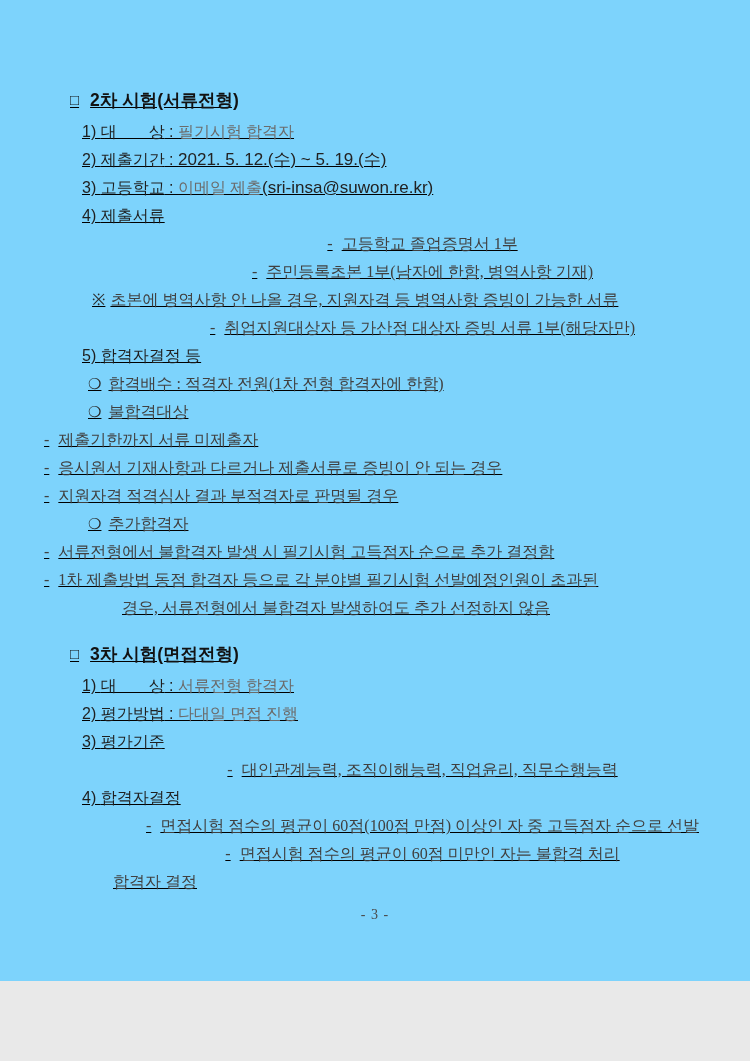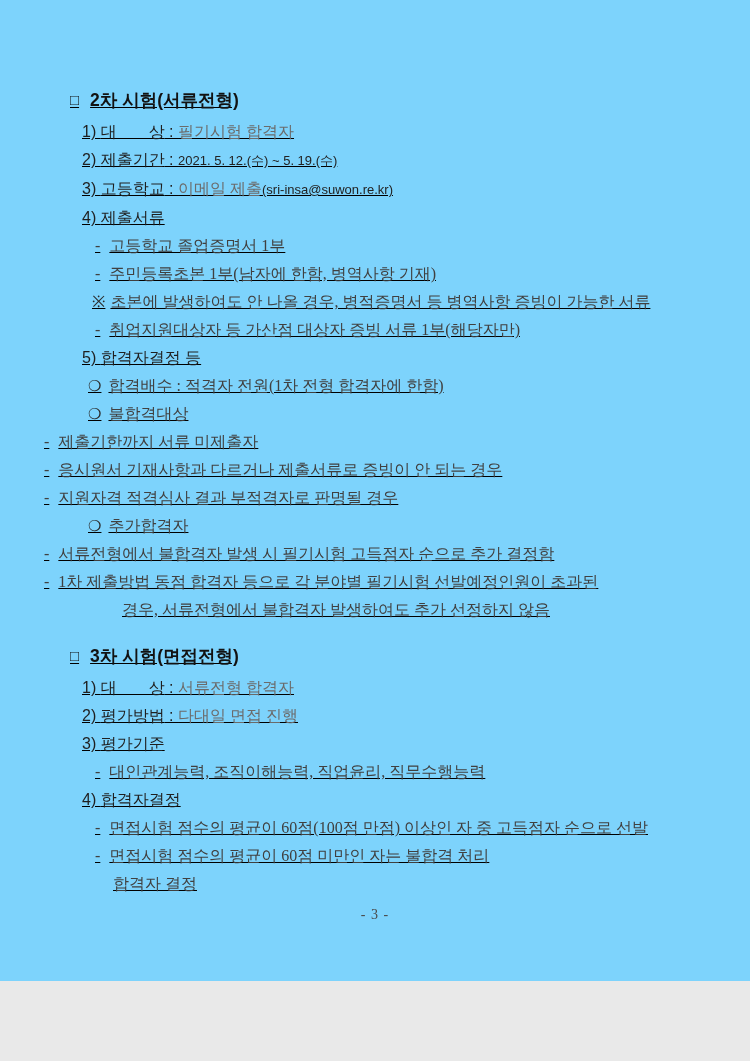--- a/index.html
+++ b/index.html
@@ -36,33 +36,33 @@
     white-space: pre-wrap;
   }
   .line.numbered { padding-left: 82px; }
   .line.numbered .num,
   .line.numbered .label,
   .line.numbered .sep {
     font-family: "Liberation Sans", "DejaVu Sans", sans-serif;
     font-size: 16px;
     color: #1f1f1f;
   }
-  .line.dash    { padding-left: 95px; }
+  .line.dash    { padding-left: 95px; text-align: center; }
   .line.note    { padding-left: 92px; }
   .line.circle  { padding-left: 88px; }
   .line.subdash { padding-left: 44px; }
   .line.cont.indent-dash    { padding-left: 113px; }
   .line.cont.indent-subdash { padding-left: 122px; }
 
   .line .bullet { margin-right: 9px; }
   .line.circle .bullet { margin-right: 7px; color: #2a2a2a; font-size: 15px; }
   .line.note .bullet { margin-right: 5px; color: #2a2a2a; }
 
   .tone-value { color: #6b6b6b; }
-  .tone-dark  { color: #222222; font-family: "Liberation Sans", "DejaVu Sans", sans-serif; font-size: 13px; }
+  .tone-dark  { color: #222222; font-family: "Liberation Sans", "DejaVu Sans", sans-serif; font-size: 17px; }
 
   .footer {
     position: absolute;
     left: 0;
     bottom: 58px;
     width: 100%;
     text-align: center;
     font-size: 14px;
     letter-spacing: 1px;
     color: #4a4a4a;
@@ -74,21 +74,21 @@
 <div class="page">
   <div class="content" id="sections">
       <section class="section">
         <div class="section-title"><span class="bullet">□</span><span class="title-text">2차 시험(서류전형)</span></div>
         <div class="line numbered"><span class="num">1) </span><span class="label">대　　상</span><span class="sep"> : </span><span class="tone-value">필기시험 합격자</span></div>
         <div class="line numbered"><span class="num">2) </span><span class="label">제출기간</span><span class="sep"> : </span><span class="tone-dark">2021. 5. 12.(수) ~ 5. 19.(수)</span></div>
         <div class="line numbered"><span class="num">3) </span><span class="label">고등학교</span><span class="sep"> : </span><span class="tone-value">이메일 제출</span><span class="tone-dark">(sri-insa@suwon.re.kr)</span></div>
         <div class="line numbered"><span class="num">4) </span><span class="label">제출서류</span></div>
         <div class="line dash"><span class="bullet">-</span><span class="text">고등학교 졸업증명서 1부</span></div>
         <div class="line dash"><span class="bullet">-</span><span class="text">주민등록초본 1부(남자에 한함, 병역사항 기재)</span></div>
-        <div class="line note"><span class="bullet">※</span><span class="text">초본에 발생하여도 안 나올 경우, 병적증명서 등 병역사항 증빙이 가능한 서류</span></div>
+        <div class="line note"><span class="bullet">※</span><span class="text">초본에 병역사항 안 나올 경우, 지원자격 등 병역사항 증빙이 가능한 서류</span></div>
         <div class="line dash"><span class="bullet">-</span><span class="text">취업지원대상자 등 가산점 대상자 증빙 서류 1부(해당자만)</span></div>
         <div class="line numbered"><span class="num">5) </span><span class="label">합격자결정 등</span></div>
         <div class="line circle"><span class="bullet">❍</span><span class="text">합격배수 : 적격자 전원(1차 전형 합격자에 한함)</span></div>
         <div class="line circle"><span class="bullet">❍</span><span class="text">불합격대상</span></div>
         <div class="line subdash"><span class="bullet">-</span><span class="text">제출기한까지 서류 미제출자</span></div>
         <div class="line subdash"><span class="bullet">-</span><span class="text">응시원서 기재사항과 다르거나 제출서류로 증빙이 안 되는 경우</span></div>
         <div class="line subdash"><span class="bullet">-</span><span class="text">지원자격 적격심사 결과 부적격자로 판명될 경우</span></div>
         <div class="line circle"><span class="bullet">❍</span><span class="text">추가합격자</span></div>
         <div class="line subdash"><span class="bullet">-</span><span class="text">서류전형에서 불합격자 발생 시 필기시험 고득점자 순으로 추가 결정함</span></div>
         <div class="line subdash"><span class="bullet">-</span><span class="text">1차 제출방법 동점 합격자 등으로 각 분야별 필기시험 선발예정인원이 초과된</span></div>

